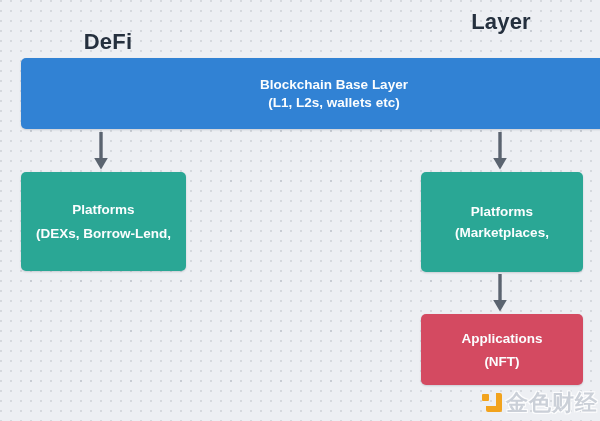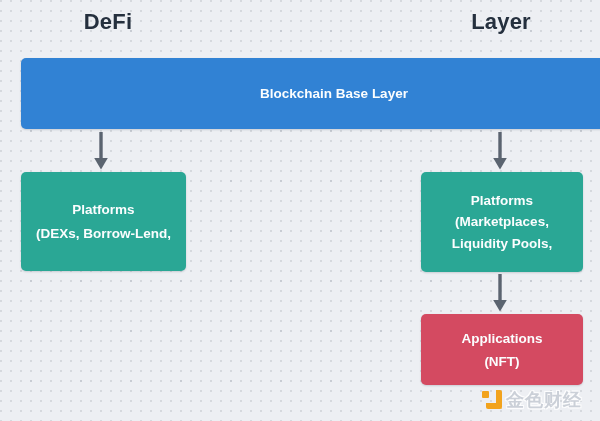--- a/index.html
+++ b/index.html
@@ -18,21 +18,21 @@
     background-size:50px 50px,10px 10px;
     background-position:6px 6px,6px 6px;
   }
   .col-header{
     position:absolute;top:9px;
     font-size:22px;font-weight:700;color:#25303e;
     letter-spacing:.2px;
     transform:translateX(-50%);
     white-space:nowrap;
   }
-  .col-header.left{left:108px;}
+  .col-header.left{left:108px;margin-top:20px;}
   .col-header.right{left:501px;}
   .node{
     position:absolute;
     border-radius:5px;
     display:flex;flex-direction:column;
     align-items:center;justify-content:center;
     color:#fbfdfe;text-align:center;
     font-weight:700;font-size:13.5px;
     box-shadow:0 1px 2px rgba(40,50,70,.18);
   }
@@ -71,39 +71,40 @@
     background:#f2a31d;border-radius:1px;
   }
   .wm-logo .bracket{
     position:absolute;left:4px;top:0;width:16px;height:19px;
     border-right:6px solid #f2a31d;
     border-bottom:6px solid #f2a31d;
     border-radius:2px;
     box-sizing:border-box;
   }
   .wm-text{
-    font-size:18px;font-weight:700;letter-spacing:1px;
+    font-size:22px;font-weight:700;letter-spacing:1px;
     color:#c9ced6;
     text-shadow:
       -1px -1px 0 #ffffff, 1px -1px 0 #ffffff,
       -1px 1px 0 #ffffff, 1px 1px 0 #ffffff;
     opacity:.92;
     white-space:nowrap;
   }
 </style>
 </head>
 <body>
 
 <div class="canvas">
 
   <div class="col-header left">DeFi</div>
   <div class="col-header right">Layer</div>
 
   <div class="node node-base">
     <div class="ln">Blockchain Base Layer</div>
+    <div class="ln">(L1, L2s, wallets etc)</div>
   </div>
 
   <div class="arrow arrow-1">
     <svg width="16" height="40" viewBox="0 0 16 40">
       <line x1="8" y1="1" x2="8" y2="28" stroke="#5b6470" stroke-width="3.4"></line>
       <path d="M1.2,27 L14.8,27 L8,38.5 Z" fill="#5b6470"></path>
     </svg>
   </div>
 
   <div class="arrow arrow-2">
@@ -114,21 +115,20 @@
   </div>
 
   <div class="node node-defi-platforms">
     <div class="ln">Platforms</div>
     <div class="ln">(DEXs, Borrow-Lend,</div>
   </div>
 
   <div class="node node-nft-platforms">
     <div class="ln">Platforms</div>
     <div class="ln">(Marketplaces,</div>
-    <div class="ln">Liquidity Pools,</div>
   </div>
 
   <div class="arrow arrow-3">
     <svg width="16" height="40" viewBox="0 0 16 40">
       <line x1="8" y1="1" x2="8" y2="28" stroke="#5b6470" stroke-width="3.4"></line>
       <path d="M1.2,27 L14.8,27 L8,38.5 Z" fill="#5b6470"></path>
     </svg>
   </div>
 
   <div class="node node-nft-apps">

